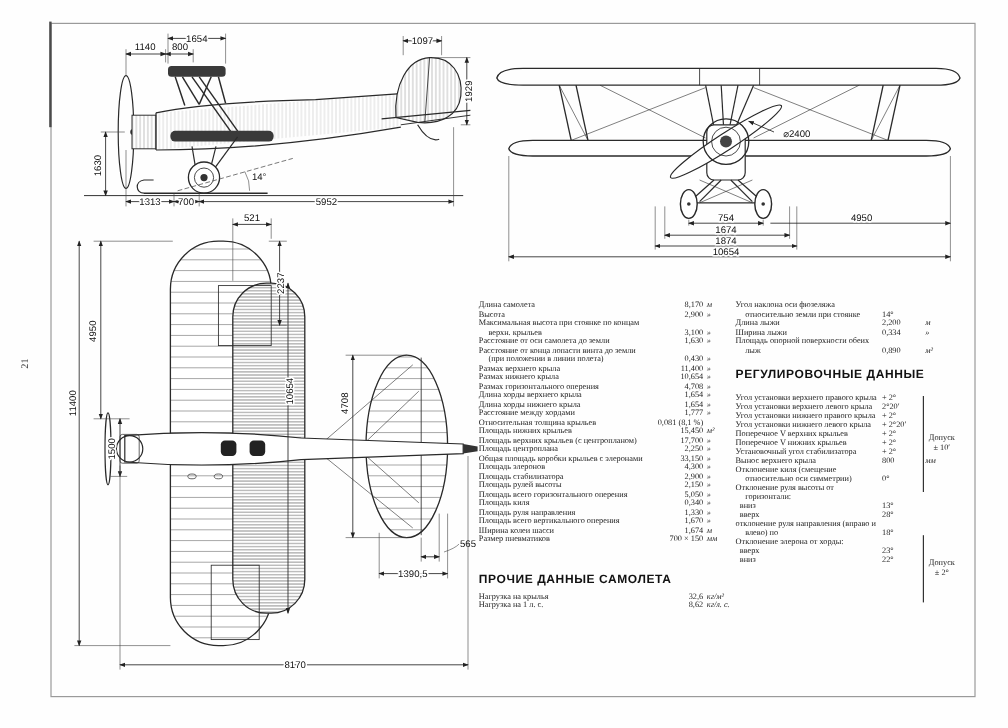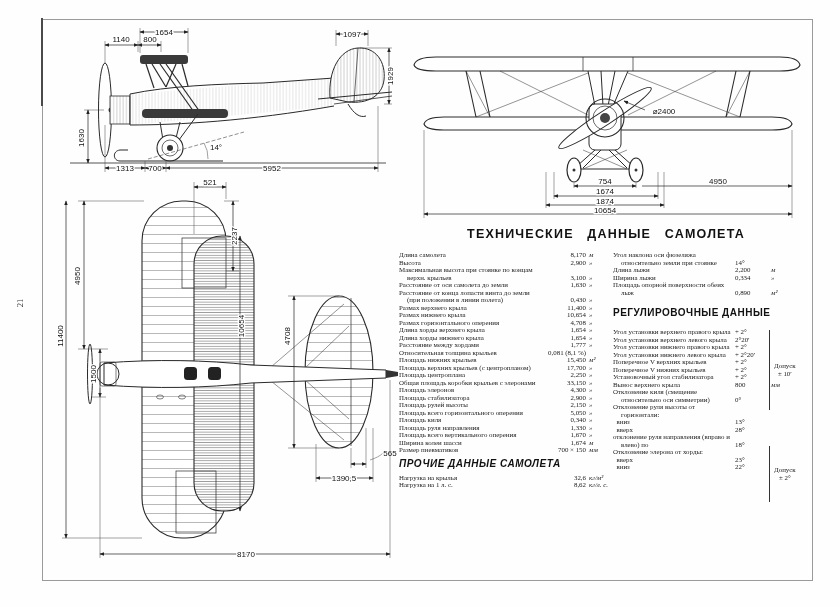--- a/index.html
+++ b/index.html
@@ -18,21 +18,21 @@
   .rcol{width:200px;}
   .row{display:flex;align-items:flex-end;font-size:6.9px;line-height:7.5px;color:#222;}
   .lbl{flex:1;padding-left:8px;text-indent:-8px;padding-right:2px;}
   .lcol .val{white-space:nowrap;text-align:right;min-width:44px;}
   .lcol .unit{flex:0 0 22px;font-style:italic;padding-left:3px;}
   .rcol .lbl{flex:0 0 112px;}
   .rcol .val{white-space:nowrap;text-align:left;min-width:34px;}
   .rcol .unit{flex:0 0 14px;font-style:italic;padding-left:2px;}
   .sec-hdr{font-family:"Liberation Sans",sans-serif;font-weight:bold;font-size:10px;
            letter-spacing:.5px;color:#111;}
-  .other-hdr{margin:4px 0 5px;font-style:italic;}
+  .other-hdr{margin:24px 0 5px;}
   .reg-hdr{margin:11px 0 10px;}
   .reg-block{position:relative;}
   .tol{position:absolute;display:flex;align-items:center;}
   .tol .bar{width:1px;background:#333;height:100%;}
   .toltxt{font-size:6.9px;line-height:8px;color:#222;padding-left:4px;text-align:center;}
   .tol1{left:156px;top:2px;height:80px;}
   .tol2{left:156px;top:118px;height:56px;}
   svg{position:absolute;left:0;top:0;}
   .ln{stroke:#2a2a2a;fill:none;}
   .dim{stroke:#222;stroke-width:0.7;fill:none;}
@@ -267,21 +267,20 @@
         <line class="ext" x1="317" y1="252" x2="317" y2="306"></line>
       <line class="dim" x1="260" y1="302" x2="317" y2="302" marker-start="url(#arr)" marker-end="url(#arr)"></line>
       <text class="dlab" x="288" y="305">1390,5</text>
       <line class="ext" x1="44" y1="212" x2="44" y2="382"></line>
         <line class="ext" x1="334" y1="204" x2="334" y2="382"></line>
       <line class="dim" x1="44" y1="378" x2="334" y2="378" marker-start="url(#arr)" marker-end="url(#arr)"></line>
       <text class="dlab" x="190" y="381">8170</text>
     </g>
   </svg>
 
-  <div class="title">ТЕХНИЧЕСКИЕ ДАННЫЕ САМОЛЕТА</div>
 
   <div class="specs">
     <div class="lcol">
       <div>
 
           <div class="row">
             <span class="lbl">Длина самолета</span>
             <span class="val">8,170</span>
             <span class="unit">м</span>
           </div>

